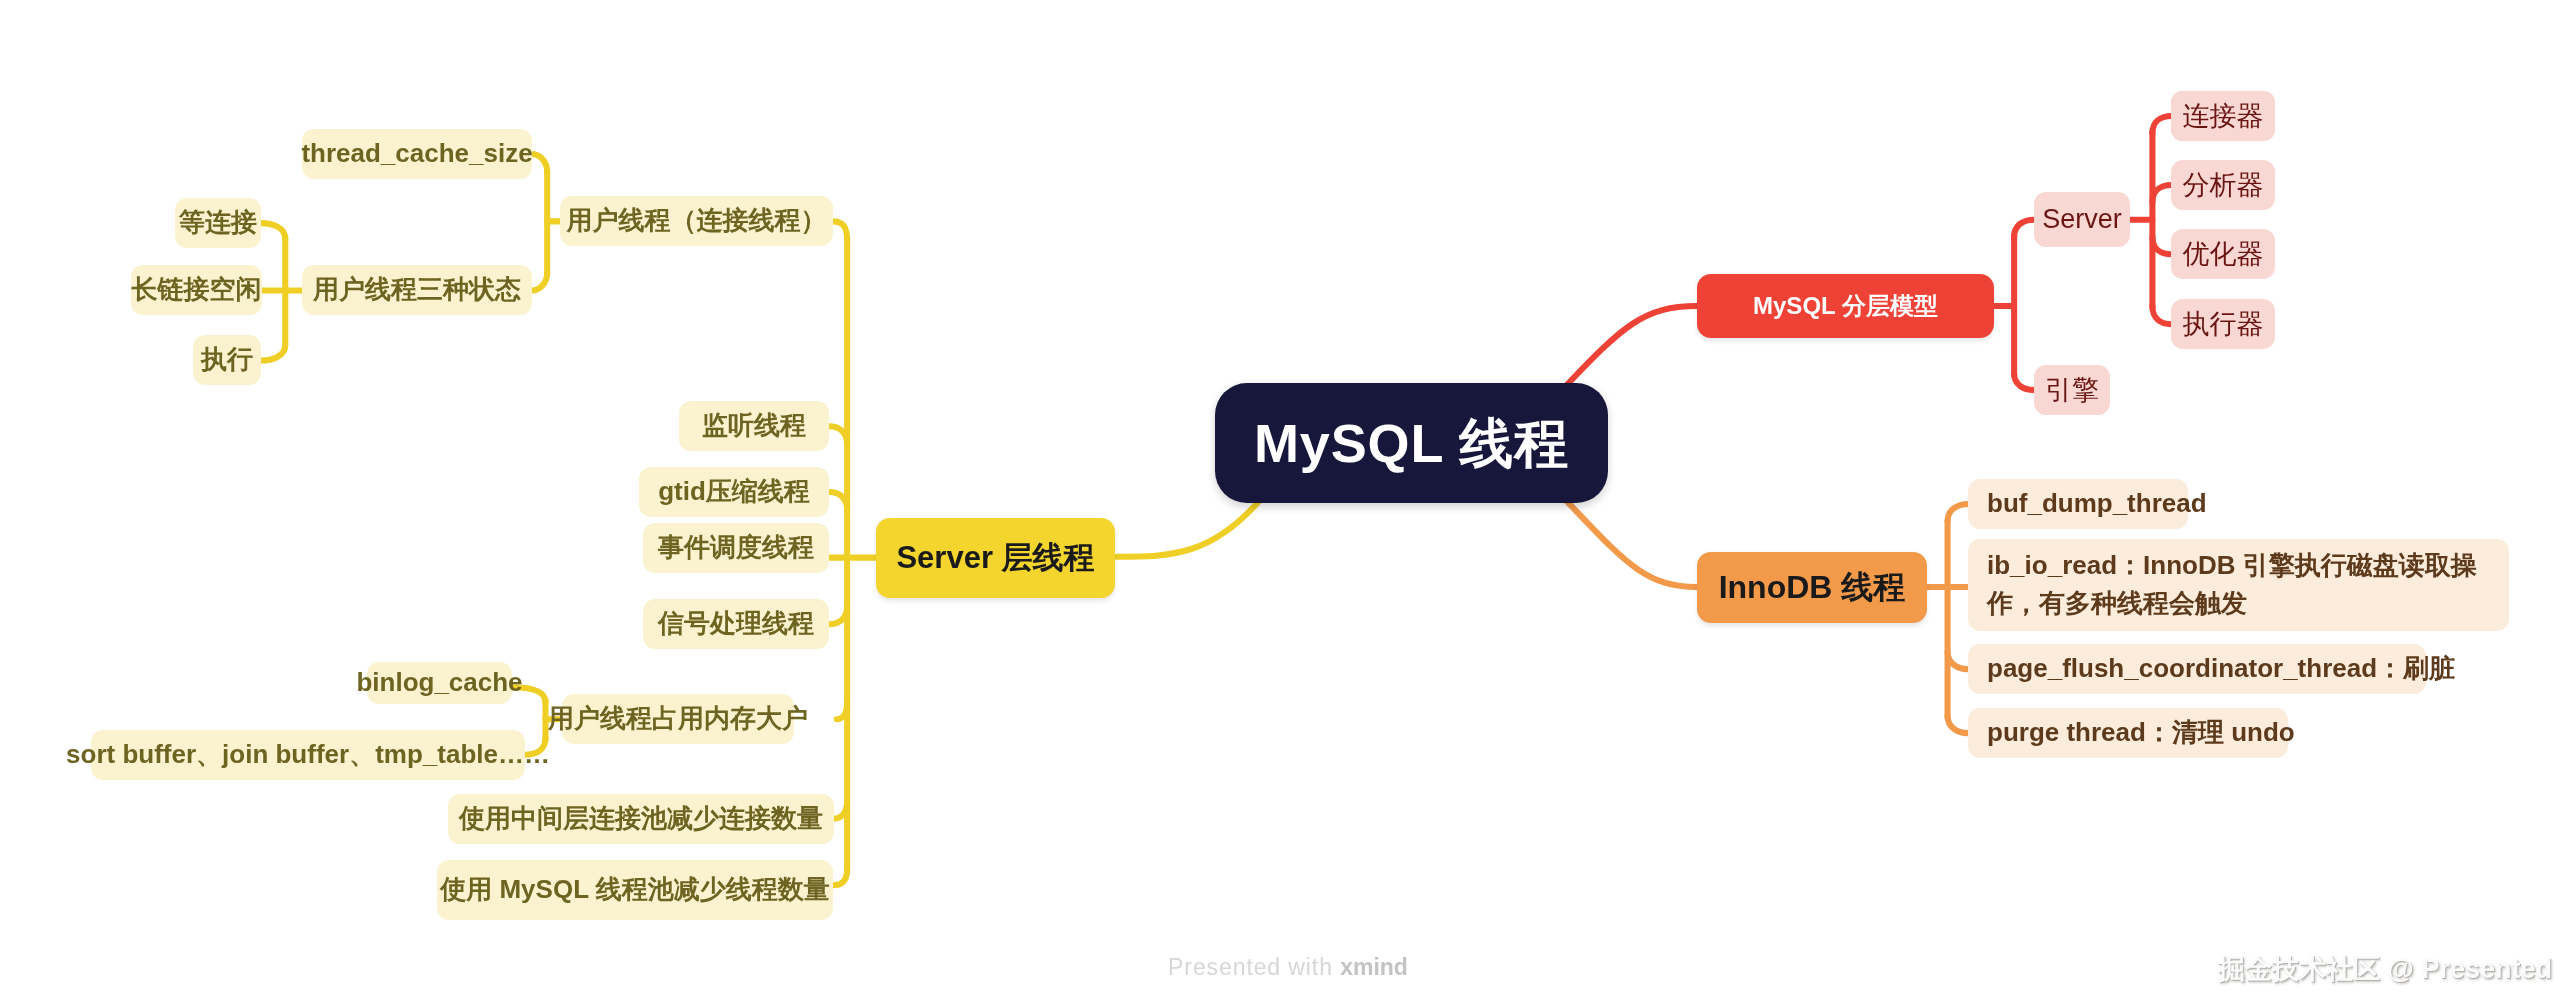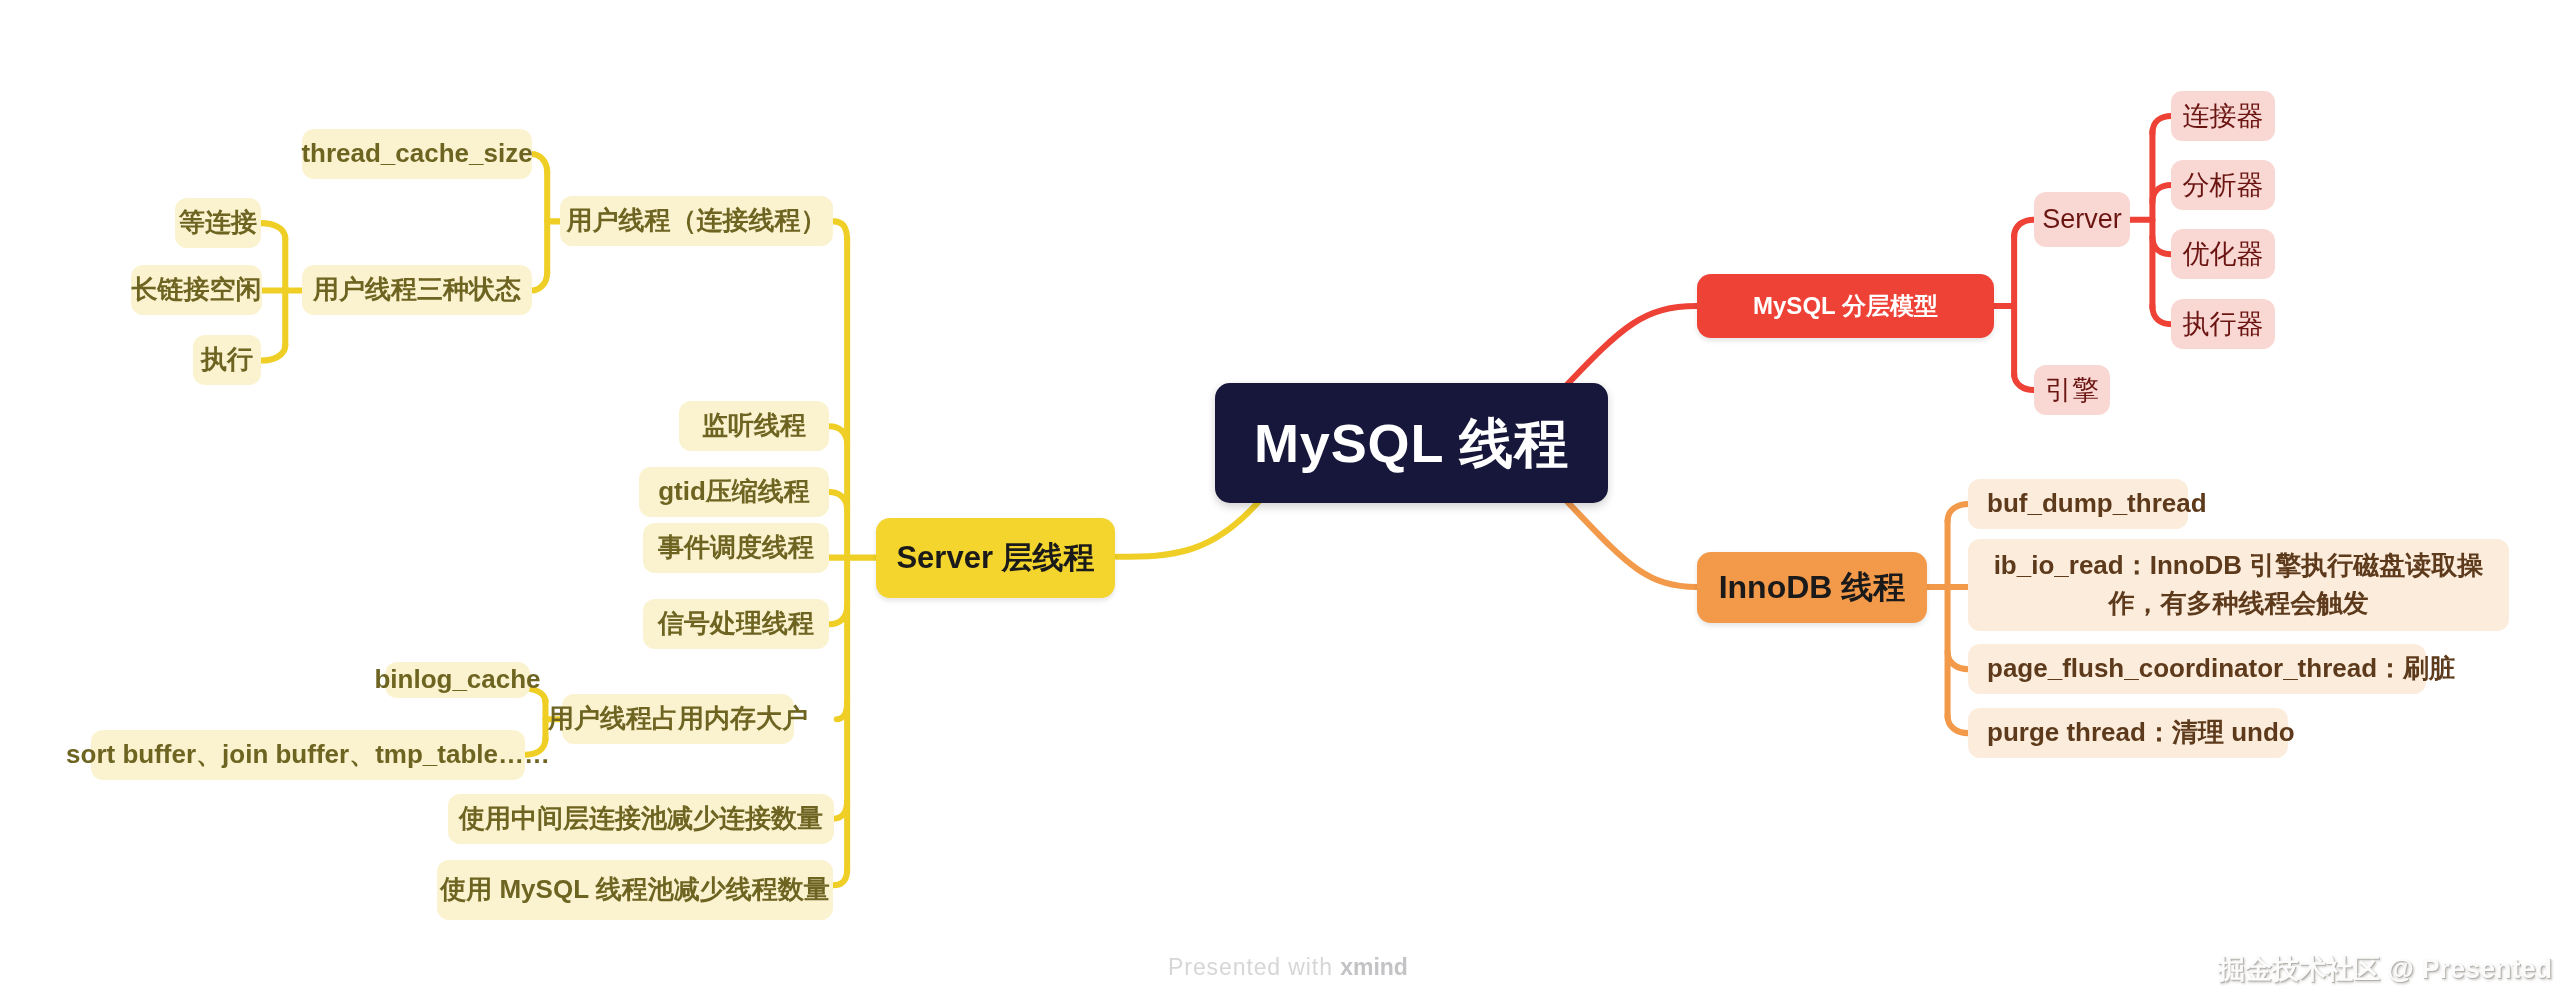--- a/index.html
+++ b/index.html
@@ -12,29 +12,29 @@
   .st-r{stroke:var(--red);}
   .st-o{stroke:var(--orange);}
 
   .node{position:absolute;box-sizing:border-box;display:flex;align-items:center;
         justify-content:center;white-space:nowrap;border-radius:12px;
         font-weight:600;font-size:26px;line-height:1.2;}
   .n-pale{background:var(--yellow_child_bg);color:var(--yellow_child_text);}
   .n-pink{background:var(--red_child_bg);color:var(--red_child_text);font-weight:500;font-size:27px;}
   .n-cream{background:var(--orange_child_bg);color:var(--orange_child_text);
            justify-content:flex-start;padding:0 19px;}
-  .n-cream.multiline{white-space:normal;line-height:1.45;padding:8.6px 19px;text-align:center;}
+  .n-cream.multiline{white-space:normal;line-height:1.45;padding:8.6px 19px;}
   .t-red{background:var(--red);color:#ffffff;font-weight:700;font-size:24px;border-radius:14px;
          box-shadow:0 2.6px 5.2px rgba(0,0,0,.10);}
   .t-yellow{background:var(--yellow);color:var(--ink);font-weight:700;font-size:31px;border-radius:14px;
          box-shadow:0 2.6px 5.2px rgba(0,0,0,.10);}
   .t-orange{background:var(--orange);color:var(--ink);font-weight:700;font-size:32px;border-radius:14px;
          box-shadow:0 2.6px 5.2px rgba(0,0,0,.10);}
   .root{background:var(--root_bg);color:var(--root_text);font-weight:700;font-size:54px;
-        border-radius:15px;letter-spacing:0.9px;box-shadow:0 3.5px 8.6px rgba(0,0,0,.18);}
+        border-radius:32px;letter-spacing:0.9px;box-shadow:0 3.5px 8.6px rgba(0,0,0,.18);}
 
   .presented{position:absolute;left:50%;top:954px;transform:translateX(-50%);
              font-size:23px;color:var(--presented);font-weight:400;letter-spacing:0.9px;}
   .presented b{color:#c3c3c6;font-weight:700;letter-spacing:0;}
   .watermark{position:absolute;right:24px;top:951px;font-size:27px;font-weight:600;
              color:#fbfbfb;text-shadow:0.9px 0.9px 0 #b5b2ae,1.7px 1.7px 2.6px #c8c5c1;}
 </style>
 </head>
 <body>
 
@@ -98,21 +98,21 @@
   <div class="node n-pale" style="left:175px;top:198px;width:86px;height:50px;">等连接</div>
   <div class="node n-pale" style="left:131px;top:265px;width:131px;height:50px;">长链接空闲</div>
   <div class="node n-pale" style="left:193px;top:335px;width:68px;height:50px;">执行</div>
 
   <div class="node n-pale" style="left:679px;top:401px;width:150px;height:50px;">监听线程</div>
   <div class="node n-pale" style="left:639px;top:467px;width:190px;height:50px;">gtid压缩线程</div>
   <div class="node n-pale" style="left:643px;top:523px;width:186px;height:50px;">事件调度线程</div>
   <div class="node n-pale" style="left:643px;top:599px;width:186px;height:50px;">信号处理线程</div>
 
   <div class="node n-pale" style="left:562px;top:694px;width:232px;height:50px;">用户线程占用内存大户</div>
-  <div class="node n-pale" style="left:385px;top:662px;width:145px;height:36px;">binlog_cache</div>
+  <div class="node n-pale" style="left:367px;top:662px;width:145px;height:42px;">binlog_cache</div>
   <div class="node n-pale" style="left:91px;top:730px;width:434px;height:50px;">sort buffer、join buffer、tmp_table……</div>
 
   <div class="node n-pale" style="left:448px;top:794px;width:386px;height:50px;">使用中间层连接池减少连接数量</div>
   <div class="node n-pale" style="left:437px;top:860px;width:396px;height:60px;">使用 MySQL 线程池减少线程数量</div>
 
   <div class="node t-red" style="left:1697px;top:274px;width:297px;height:64px;">MySQL 分层模型</div>
   <div class="node n-pink" style="left:2034px;top:192px;width:96px;height:55px;">Server</div>
   <div class="node n-pink" style="left:2171px;top:91px;width:104px;height:50px;border-radius:11px;">连接器</div>
   <div class="node n-pink" style="left:2171px;top:160px;width:104px;height:50px;">分析器</div>
   <div class="node n-pink" style="left:2171px;top:229px;width:104px;height:50px;">优化器</div>

